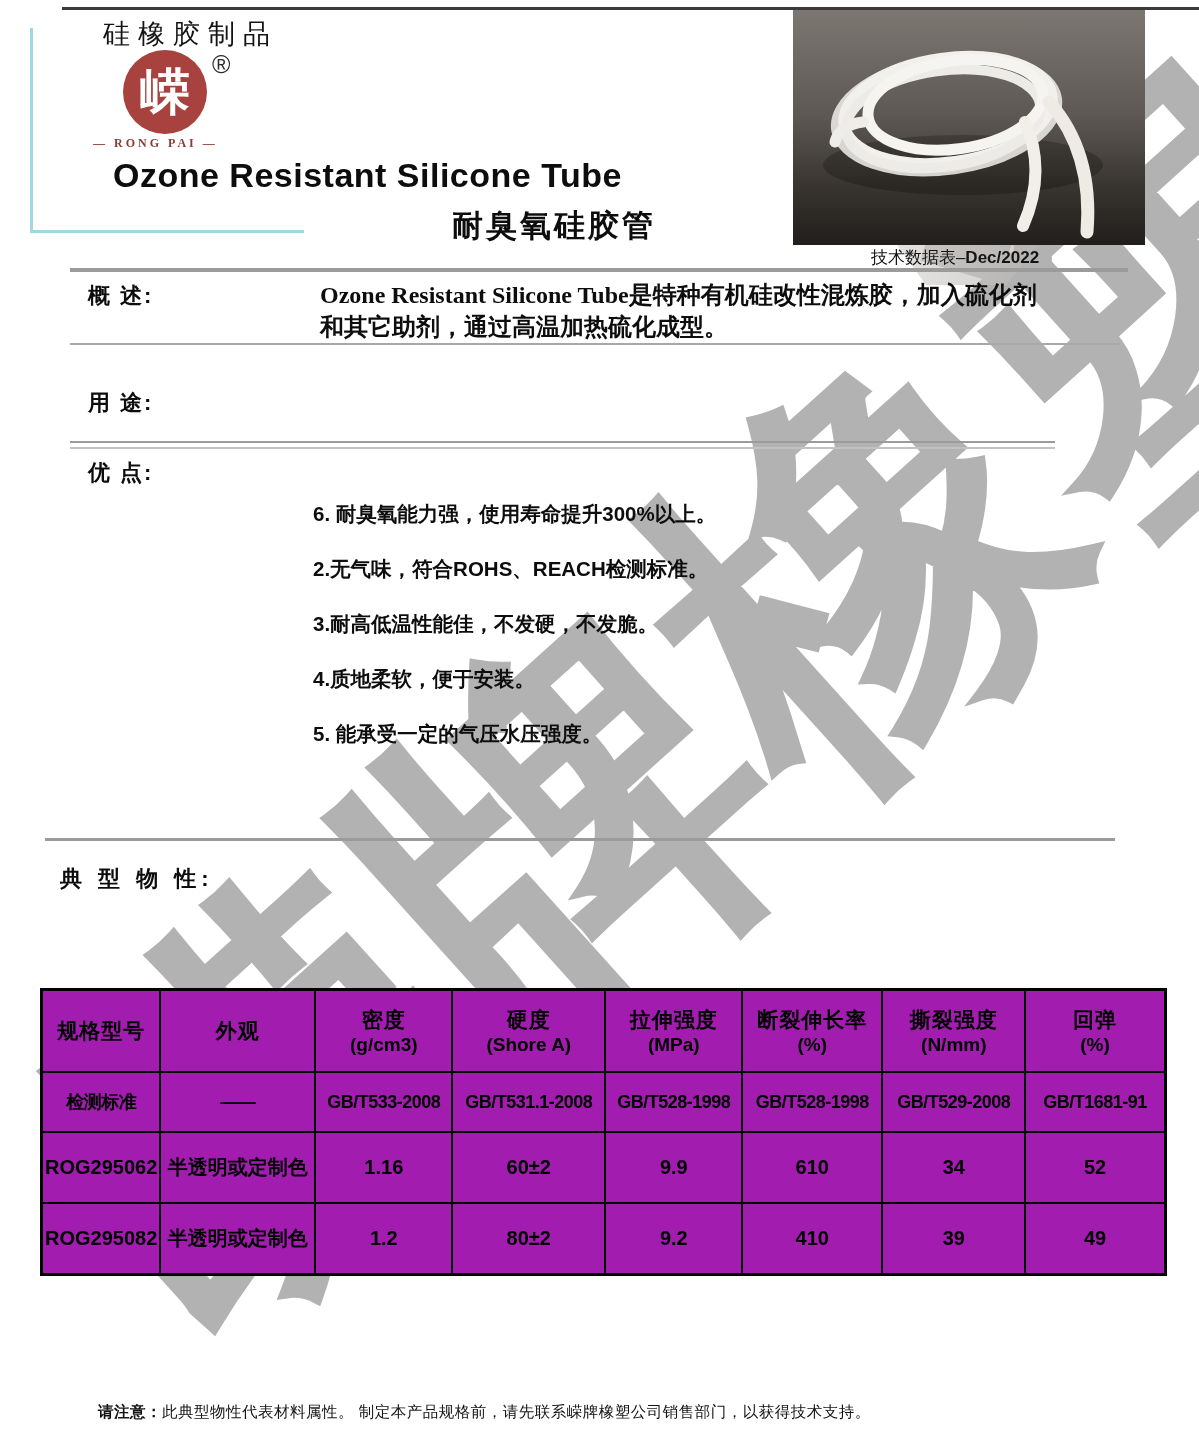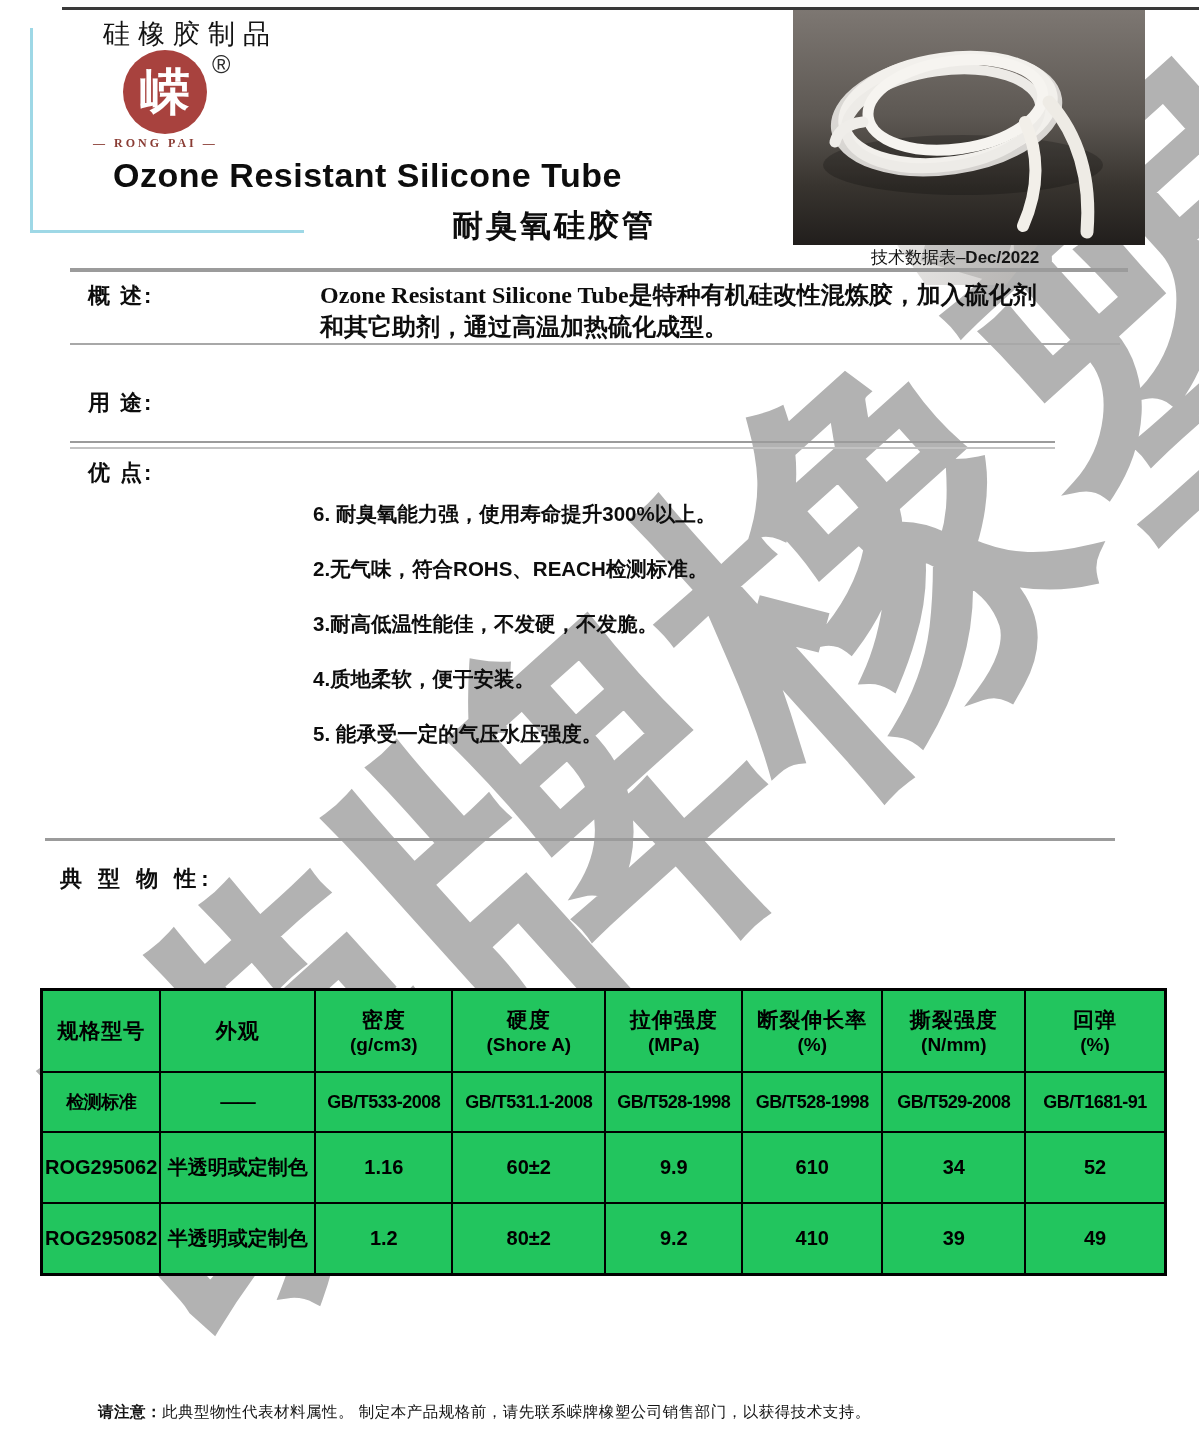--- a/index.html
+++ b/index.html
@@ -58,21 +58,21 @@
   .body-text{
     font-family:"Liberation Serif",serif;font-weight:700;
     font-size:24px;line-height:32px;color:#0d0d0d;
   }
   .txt-overview{left:320px;top:279px;width:740px;}
   .txt-usage{left:320px;top:367px;width:748px;}
   .adv-list{left:313px;top:502px;width:620px;}
   .adv-item{font-size:20.5px;font-weight:700;line-height:24px;margin-bottom:31px;color:#0d0d0d;}
   
   .props-table{
-    left:40px;top:988px;border-collapse:collapse;background:#22c55e;
+    left:40px;top:988px;border-collapse:collapse;background:#a21caf;
     font-family:"Liberation Sans",sans-serif;
   }
   .props-table td,.props-table th{
     border:2px solid #000;text-align:center;vertical-align:middle;
     padding:0 2px;color:#000;
   }
   .props-table{border:3px solid #000;}
   .h-name{font-size:21px;font-weight:700;letter-spacing:1px;}
   .h-unit{font-size:19px;font-weight:700;}
   .row-std td{height:58px;font-size:18px;font-weight:700;letter-spacing:-0.5px;}

